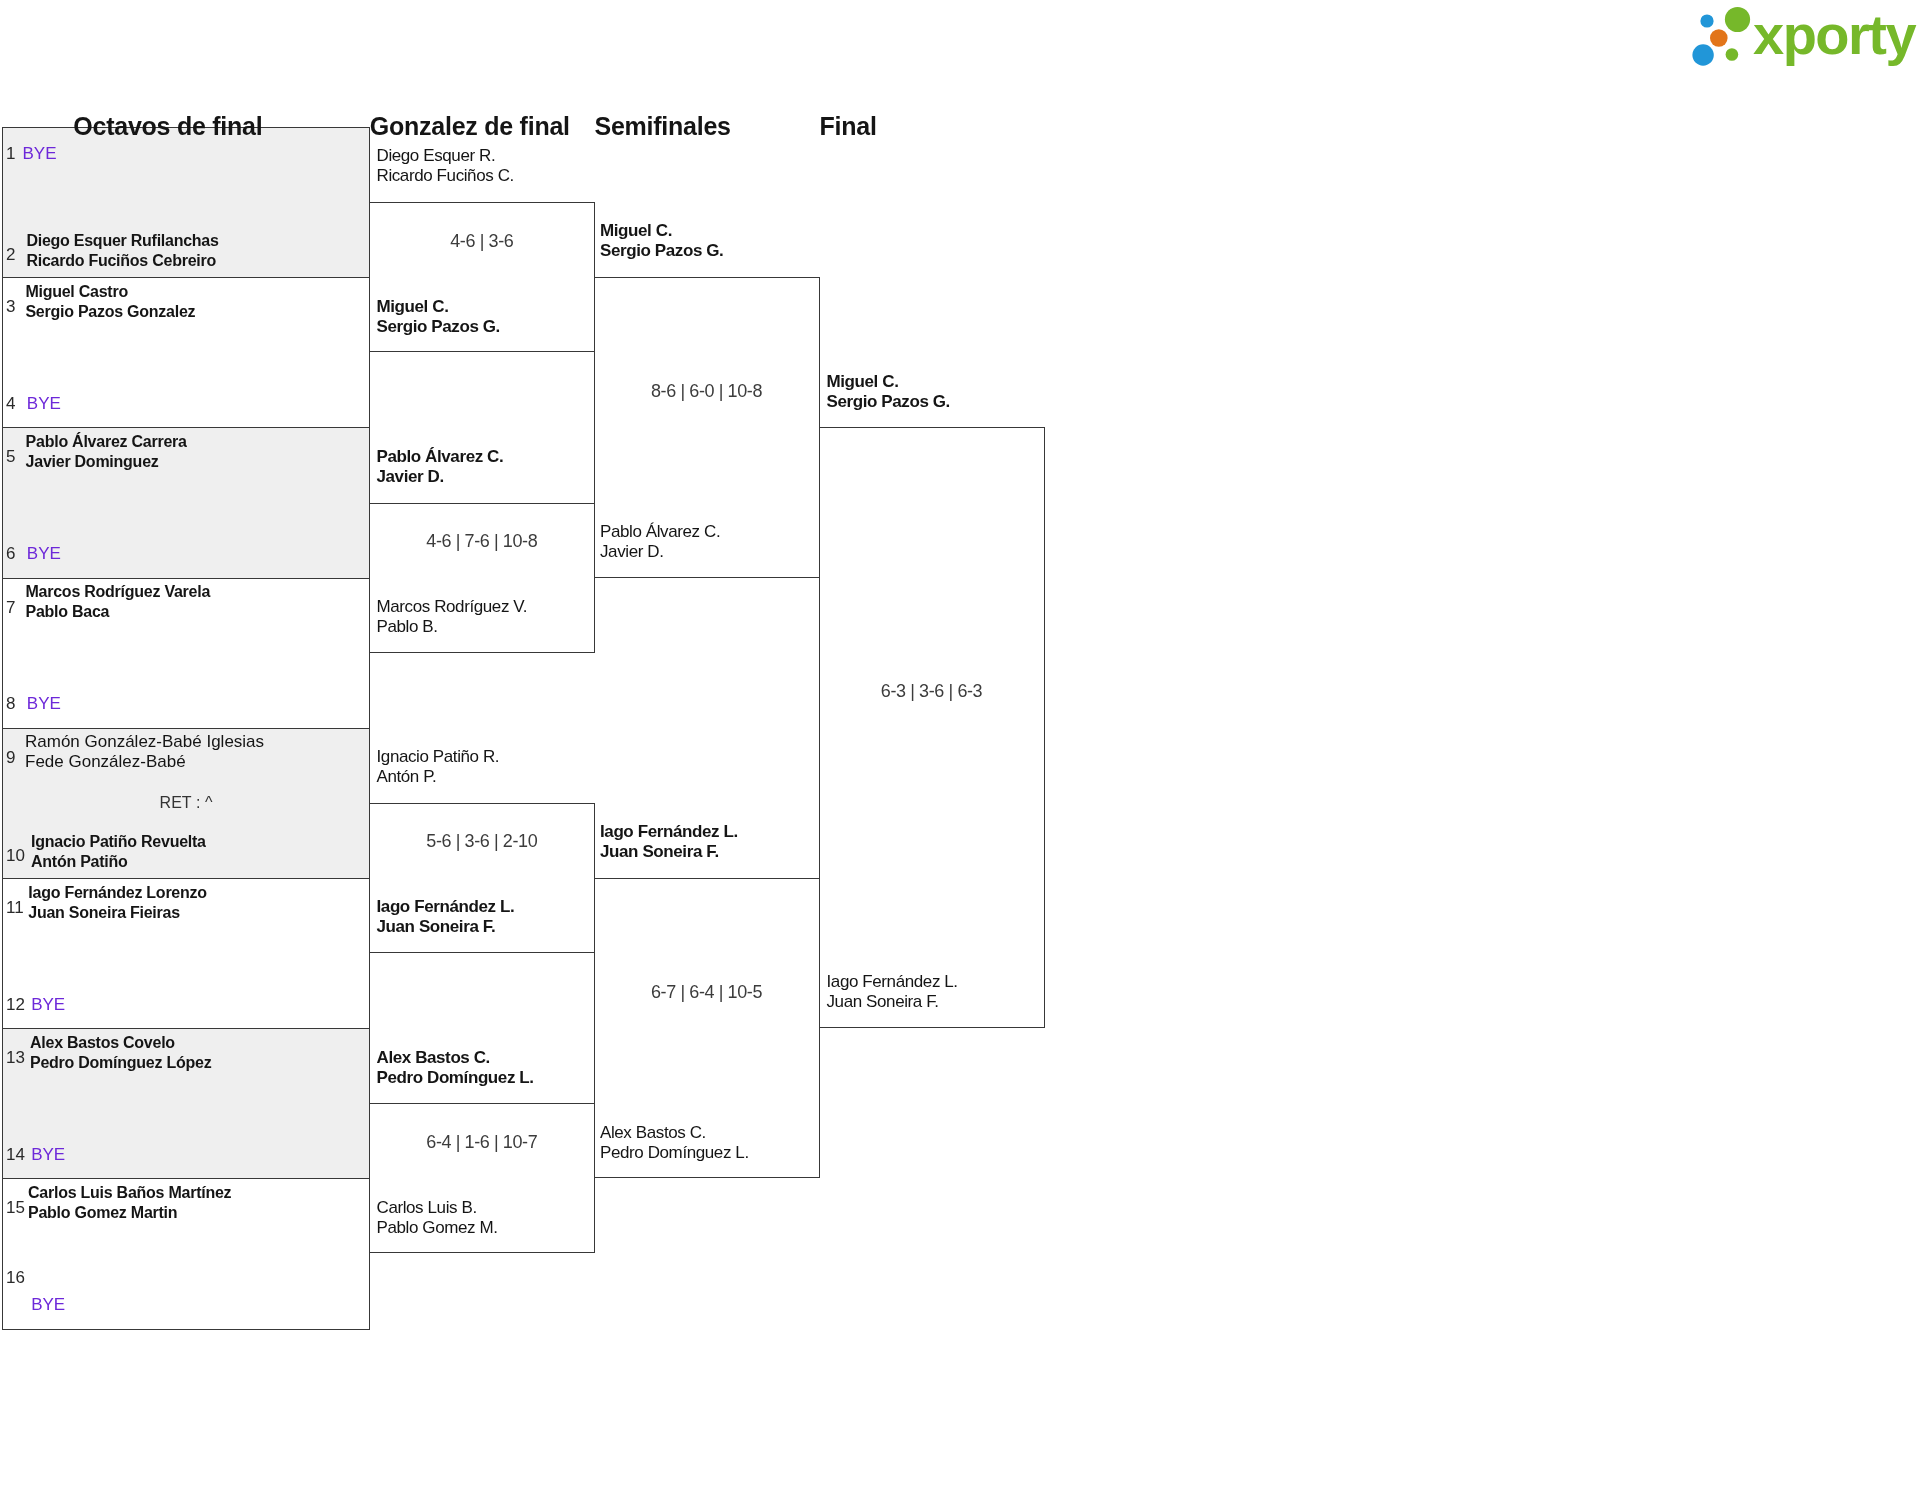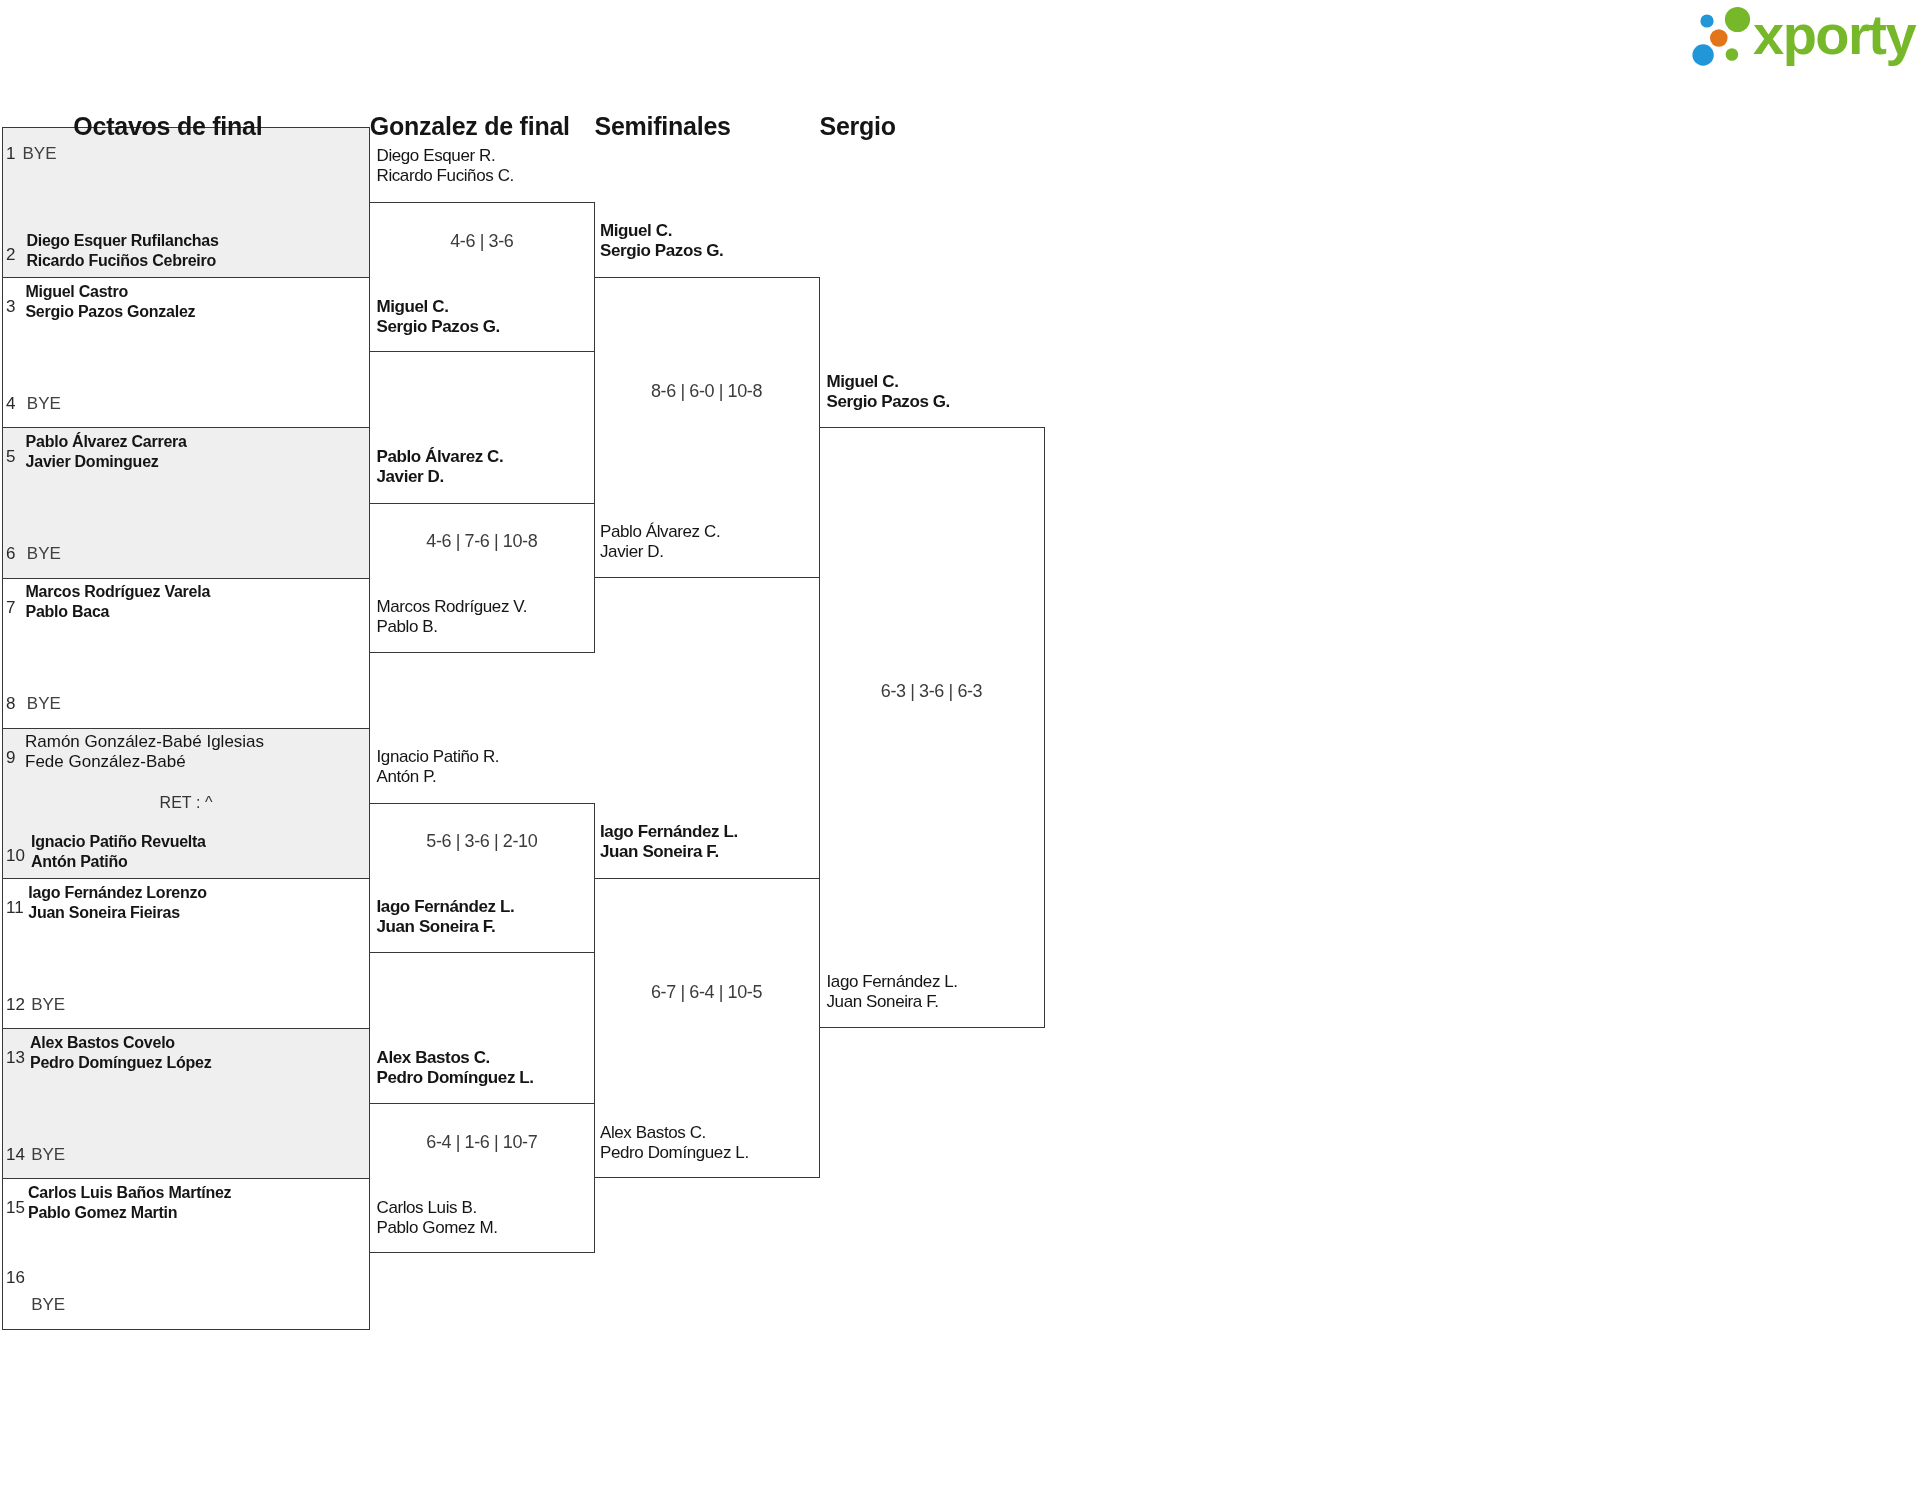--- a/index.html
+++ b/index.html
@@ -5,21 +5,21 @@
 * { margin:0; padding:0; box-sizing:border-box; }
 html,body { width:1920px; height:1492px; background:#fff; font-family:"Liberation Sans", sans-serif; }
 #page { position:relative; width:1920px; height:1492px; overflow:hidden; }
 .pb { position:absolute; left:2px; width:368px; height:151.2px; border:1px solid #383838; }
 .mb { position:absolute; border:1px solid #383838; }
 .title { position:absolute; left:2px; top:1.5px; font-size:26.5px; line-height:32.5px; font-weight:700; color:#151515; }
 .hd { position:absolute; top:112px; width:225px; font-size:25px; font-weight:700; letter-spacing:-0.25px; color:#151515; }
 .seed { position:absolute; left:6px; font-size:17px; line-height:20px; color:#2a2a2a; }
 .nm { position:absolute; font-size:16px; line-height:20px; letter-spacing:-0.25px; color:#151515; }
 .nm.reg { font-size:17px; letter-spacing:0; }
-.bye { position:absolute; font-size:17px; line-height:20px; color:#404040; }
+.bye { position:absolute; font-size:17px; line-height:20px; color:#6d28d9; }
 .ret { position:absolute; left:2px; width:368px; text-align:center; font-size:16px; line-height:20px; color:#333; }
 .ml { position:absolute; font-size:17px; line-height:20px; letter-spacing:-0.4px; color:#151515; }
 .sc { position:absolute; width:224px; text-align:center; font-size:18px; line-height:20px; letter-spacing:-0.4px; color:#3c3c3c; }
 </style>
 </head>
 <body>
 <div id="page">
 <div class="pb" style="top:127.0px;background:#efefef"></div>
 <div class="pb" style="top:277.2px;background:#ffffff"></div>
 <div class="pb" style="top:427.4px;background:#efefef"></div>
@@ -85,21 +85,21 @@
 <div class="sc" style="left:594.5px;top:380.8px">8-6 | 6-0 | 10-8</div>
 <div class="ml" style="left:600.0px;top:822.2px;font-weight:700">Iago Fernández L.<br>Juan Soneira F.</div>
 <div class="ml" style="left:600.0px;top:1122.6px;font-weight:400">Alex Bastos C.<br>Pedro Domínguez L.</div>
 <div class="sc" style="left:594.5px;top:981.6px">6-7 | 6-4 | 10-5</div>
 <div class="ml" style="left:826.5px;top:371.6px;font-weight:700">Miguel C.<br>Sergio Pazos G.</div>
 <div class="ml" style="left:826.5px;top:972.4px;font-weight:400">Iago Fernández L.<br>Juan Soneira F.</div>
 <div class="sc" style="left:819.5px;top:681.2px">6-3 | 3-6 | 6-3</div>
 <div class="hd" style="left:73.3px">Octavos de final</div>
 <div class="hd" style="left:369.8px">Gonzalez de final</div>
 <div class="hd" style="left:594.5px">Semifinales</div>
-<div class="hd" style="left:819.5px">Sergio</div>
+<div class="hd" style="left:819.5px">Final</div>
 <svg style="position:absolute;left:1690px;top:0px" width="230" height="75" viewBox="0 0 230 75">
   <circle cx="17" cy="21" r="6.6" fill="#2196d8"></circle>
   <circle cx="47.5" cy="19.5" r="12.6" fill="#76b82a"></circle>
   <circle cx="28.8" cy="38" r="8.8" fill="#e2751a"></circle>
   <circle cx="13.1" cy="55" r="10.7" fill="#2196d8"></circle>
   <circle cx="41.9" cy="54.5" r="6.3" fill="#76b82a"></circle>
   <text x="63" y="53.5" font-family="Liberation Sans, sans-serif" font-weight="700" font-size="56" fill="#76b82a" letter-spacing="-1.5">xporty</text>
 </svg>
 </div>
 

